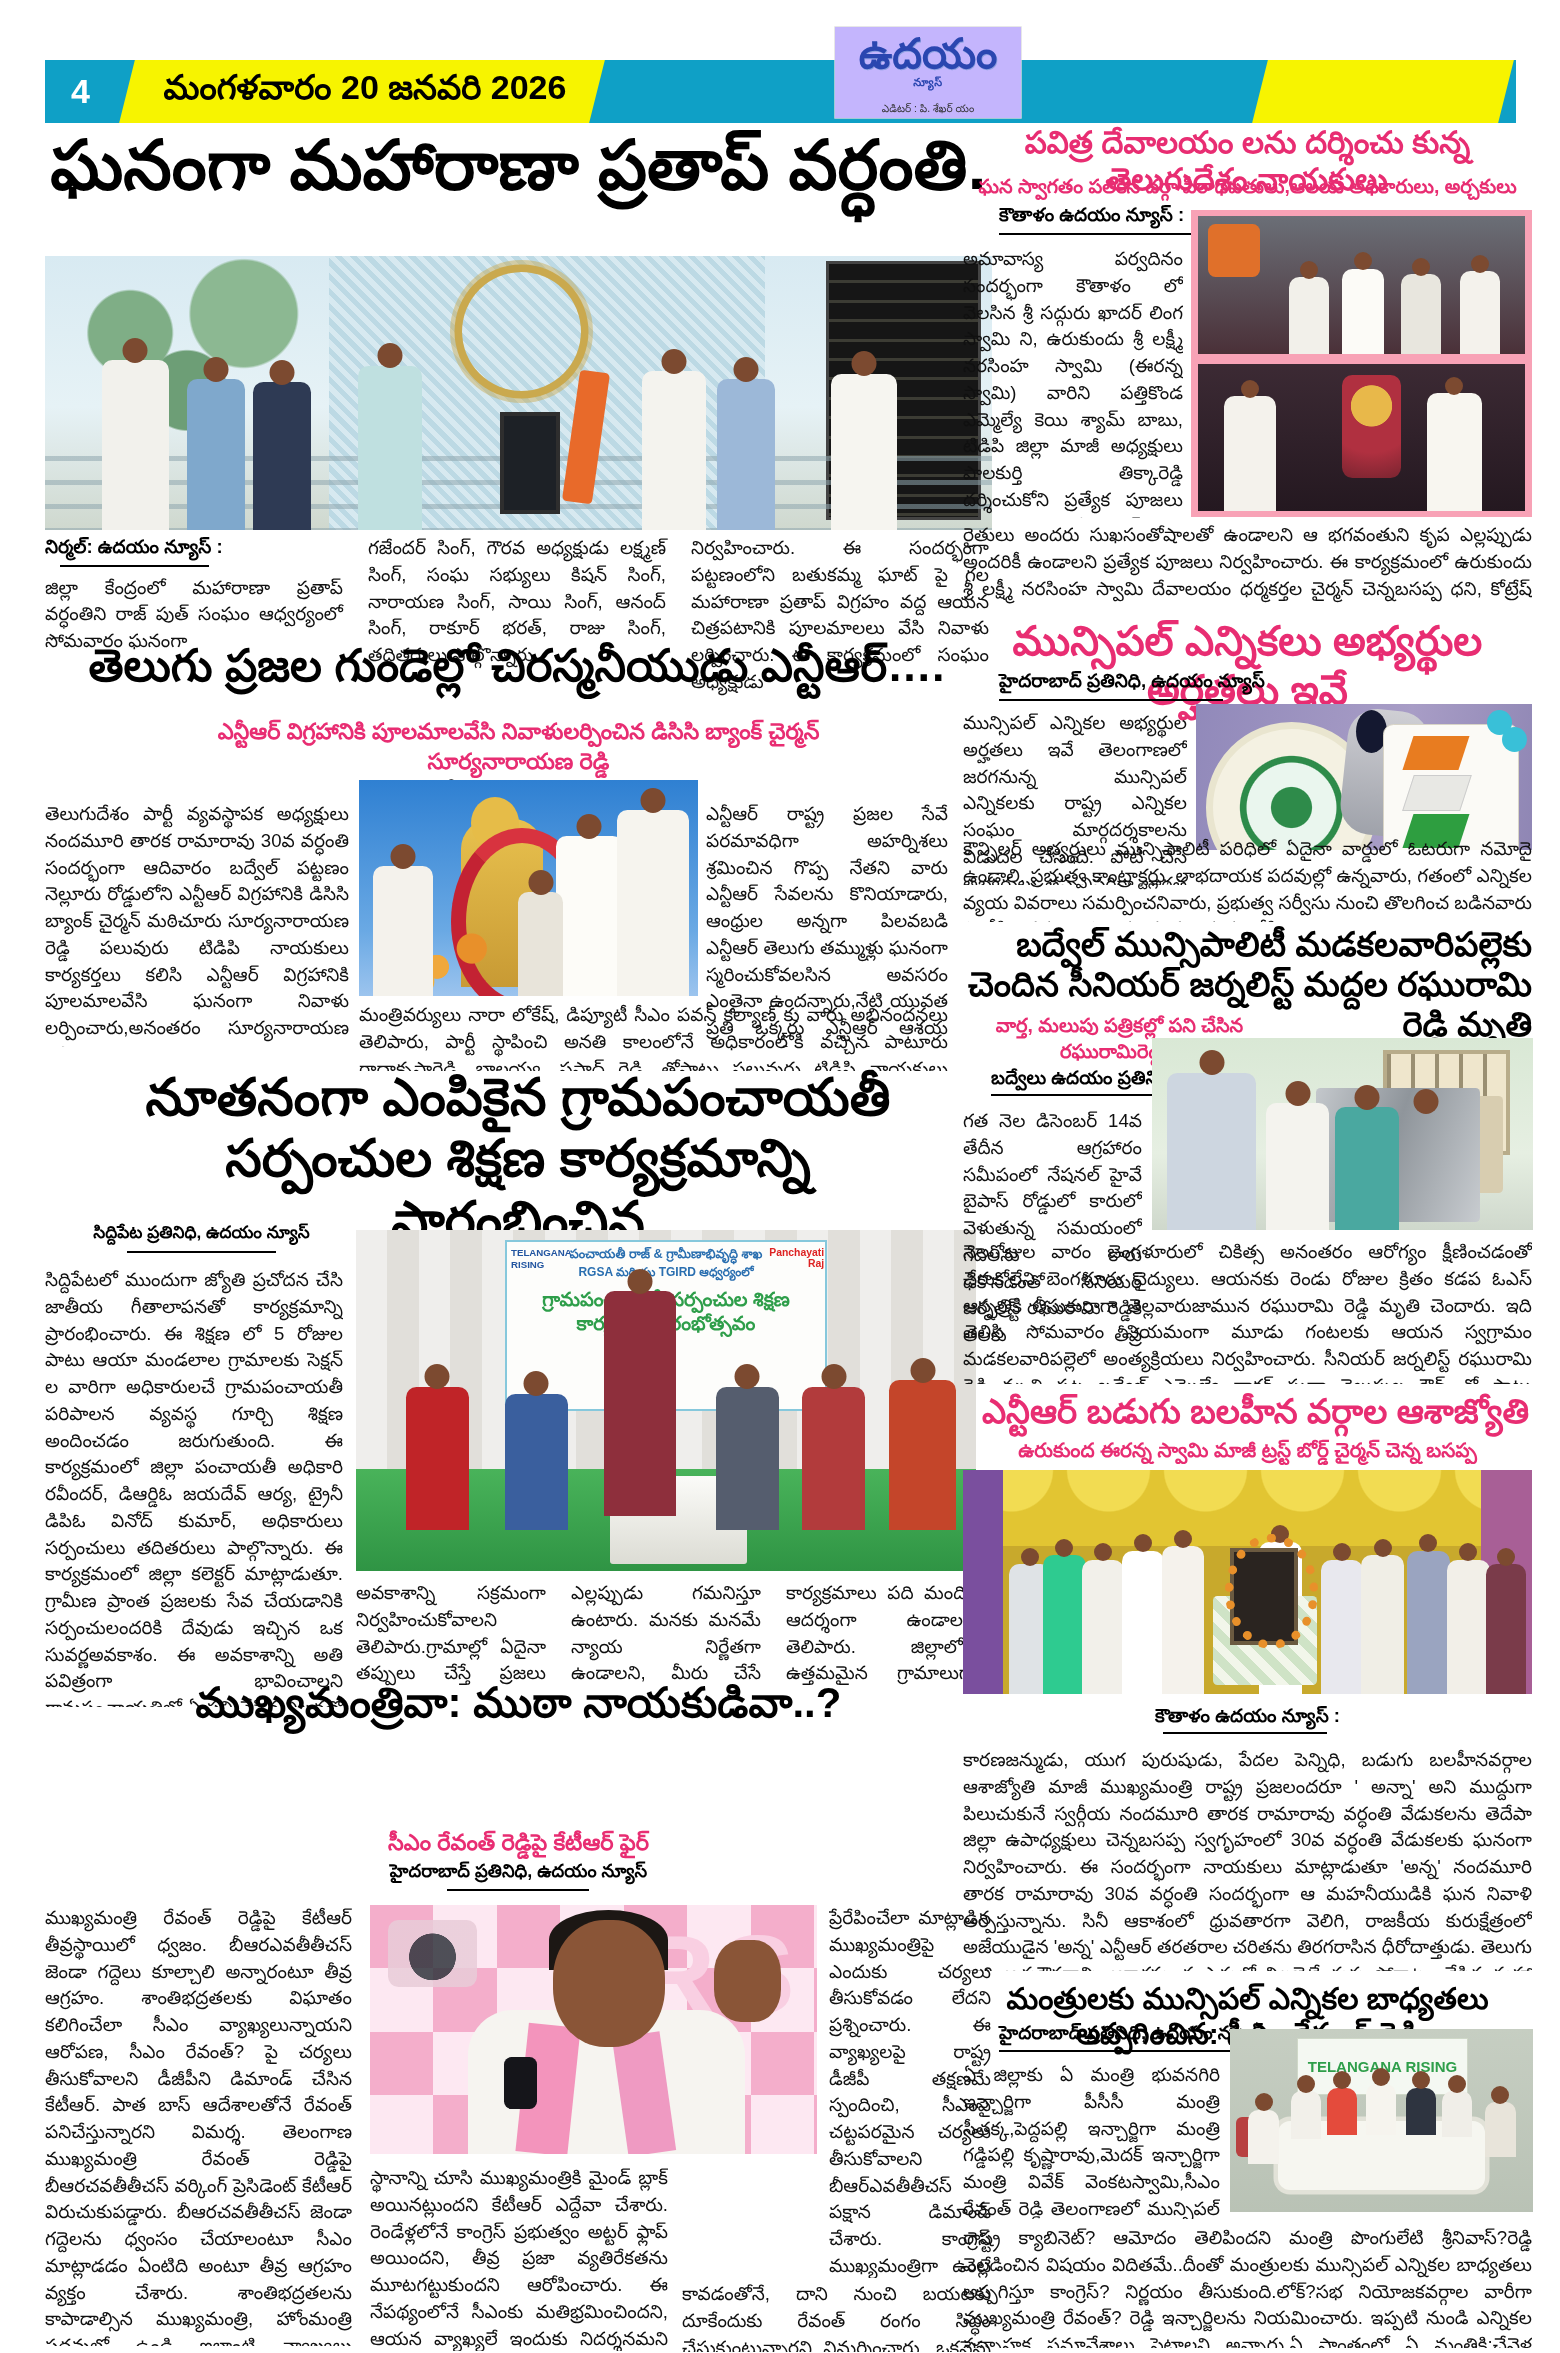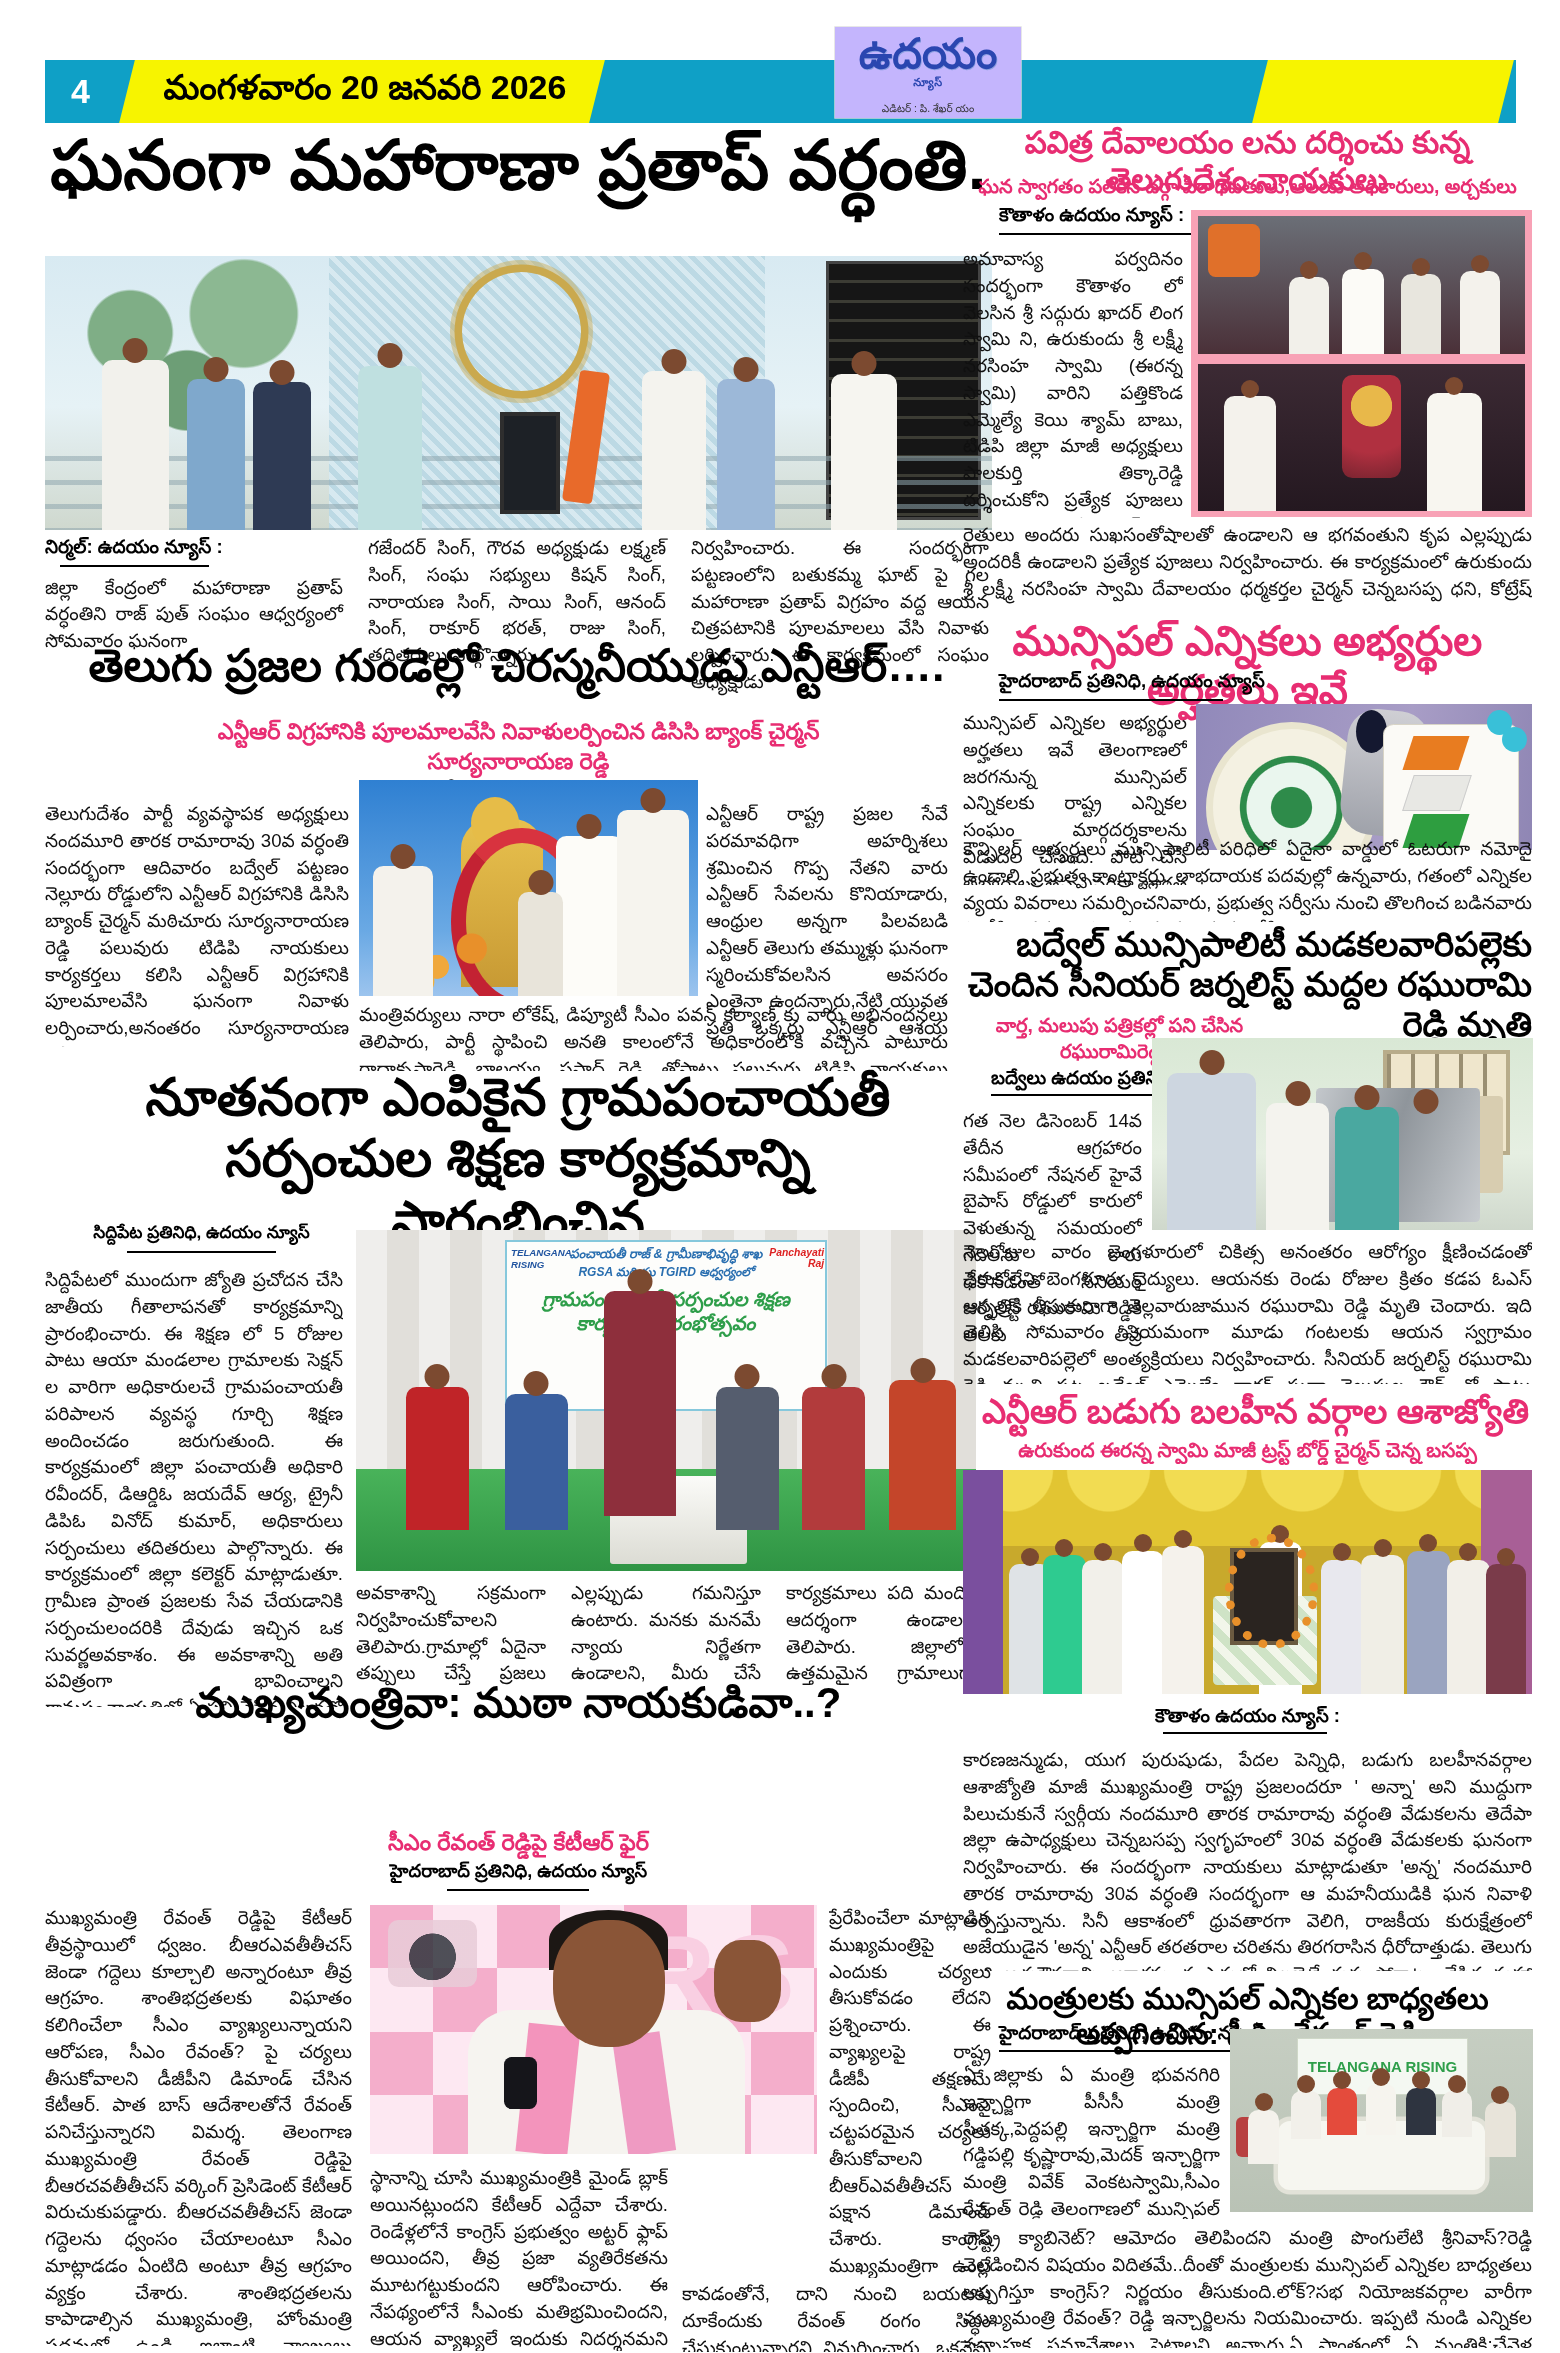--- a/index.html
+++ b/index.html
@@ -210,21 +210,21 @@
 
   <div class="abs body-txt" style="left:706px;top:801px;width:242px;height:246px;overflow:hidden;">ఎన్టీఆర్ రాష్ట్ర ప్రజల సేవే పరమావధిగా అహర్నిశలు శ్రమించిన గొప్ప నేతని వారు ఎన్టీఆర్ సేవలను కొనియాడారు, ఆంధ్రుల అన్నగా పిలవబడి ఎన్టీఆర్ తెలుగు తమ్ముళ్లు ఘనంగా స్మరించుకోవలసిన అవసరం ఎంతైనా ఉందన్నారు,నేటి యువత ప్రతి ఒక్కరు ఎన్టీఆర్ ఆశయ సాధన కోసం పనిచేస్తూ వారి అడుగుజాడల్లో నడవాలని వారు ఆకాంక్షించారు,ఈ కార్యక్రమంలో డాక్టర్ రాజశేఖర్, కొంకుల రాంబాబు, అరవ శ్రీనివాసులు రెడ్డి,చెరుకూరి రవి కుమార్, భైరవ ప్రసాద్,బీరం జయరాం రెడ్డి ,బుల్లెట్ కృష్ణారెడ్డి, గాజులపల్లి శంకర్ రెడ్డి, కొలవరి వేణుగోపాల్, స్వప్న బార్ నరసారెడ్డి, పంగాశ్రీకాంత్ రెడ్డి,</div>
   <div class="abs body-txt" style="left:359px;top:1002px;width:589px;height:69px;overflow:hidden;">మంత్రివర్యులు నారా లోకేష్, డిప్యూటీ సీఎం పవన్ కల్యాణ్ కు వారు అభినందనలు తెలిపారు, పార్టీ స్థాపించి అనతి కాలంలోనే అధికారంలోకి వచ్చిన పాటూరు రాధాకృష్ణారెడ్డి, బాలయ్య, ప్రసాద్ రెడ్డి, తోపాటు పలువురు టిడిపి నాయకులు కార్యకర్తలు భారీ సంఖ్యలో పాల్గొన్నారు</div>
 
   <div class="abs hl-black" style="left:97px;top:1067px;width:842px;font-size:52px;">నూతనంగా ఎంపికైన గ్రామపంచాయతీ సర్పంచుల శిక్షణ కార్యక్రమాన్ని ప్రారంభించిన</div>
   <div class="abs byline center" style="left:45px;top:1222px;width:313px;font-size:17px;">సిద్దిపేట ప్రతినిధి, ఉదయం న్యూస్</div>
   <div class="abs rule" style="left:127px;top:1251px;width:149px;"></div>
 
   <div class="abs body-txt" style="left:45px;top:1267px;width:298px;height:440px;overflow:hidden;">సిద్దిపేటలో ముందుగా జ్యోతి ప్రచోదన చేసి జాతీయ గీతాలాపనతో కార్యక్రమాన్ని ప్రారంభించారు. ఈ శిక్షణ లో 5 రోజుల పాటు ఆయా మండలాల గ్రామాలకు సెక్షన్ ల వారిగా అధికారులచే గ్రామపంచాయతీ పరిపాలన వ్యవస్థ గూర్చి శిక్షణ అందించడం జరుగుతుంది. ఈ కార్యక్రమంలో జిల్లా పంచాయతీ అధికారి రవీందర్, డిఆర్డిఓ జయదేవ్ ఆర్య, ట్రైనీ డిపిఓ వినోద్ కుమార్, అధికారులు సర్పంచులు తదితరులు పాల్గొన్నారు. ఈ కార్యక్రమంలో జిల్లా కలెక్టర్ మాట్లాడుతూ. గ్రామీణ ప్రాంత ప్రజలకు సేవ చేయడానికి సర్పంచులందరికి దేవుడు ఇచ్చిన ఒక సువర్ణఅవకాశం. ఈ అవకాశాన్ని అతి పవిత్రంగా భావించాలని గ్రామపంచాయతిలో ఏ పని చేసిన నిబద్ధతో చెయ్యాలని తెలిపారు. మీరందరూ రకరకాల కష్టాలు పడి ఉన్నత స్థాయికి చేరుకున్నారు.మీ గ్రామంలో ఏం చెయ్యాలి, ఎలా చెయ్యాలి, ఎలా తీర్చిదిద్దడానికి ఒక ప్రణాళిక ను రూపొందించుకోవడానికి శిక్షణ తోడ్పడుతుంది. గ్రామపంచాయితీలో డ్రింకింగ్ వాటర్, పారిశుధ్యం, సీసీ రోడ్లు ఒక మొదటి ప్రాధాన్యత గా భావించాలని గ్రామాల్లో ప్రజలను డ్రై డే జరుగుతుందా అని పర్యవేక్షణ చెయ్యాలని సూచించారు. వచ్చే ఆదాయం గ్రామాల్లో పలు పన్నులు రాష్ట్ర, కేంద్ర ప్రభుత్వాల గ్రాంట్ లు అన్ని చూసుకుని ఖర్చు చేసే బాధ్యత మీది. గ్రామాల్లో ఏ పని చేసిన వారు పథకాల ఆధ్వర్యంలో</div>
 
-  <div class="photo ph-c" style="left:356px;top:1230px;width:620px;height:341px;font-style:italic;">
+  <div class="photo ph-c" style="left:356px;top:1230px;width:620px;height:341px;">
     <div class="pc-floor"></div>
     <div class="pc-banner">
       <div class="pc-b1">పంచాయతీ రాజ్ &amp; గ్రామీణాభివృద్ధి శాఖ</div>
       <div class="pc-b2">RGSA మరియు TGIRD ఆధ్వర్యంలో</div>
       <div class="pc-b3">గ్రామపంచాయతీ సర్పంచుల శిక్షణ కార్యక్రమ ప్రారంభోత్సవం</div>
     </div>
     <div class="pc-logoL">TELANGANA RISING</div>
     <div class="pc-logoR">Panchayati Raj</div>
     <div class="pc-table"></div>
     <div class="pn" style="left:8%;bottom:12%;width:63px;height:42%;background:#c02428;"></div>

